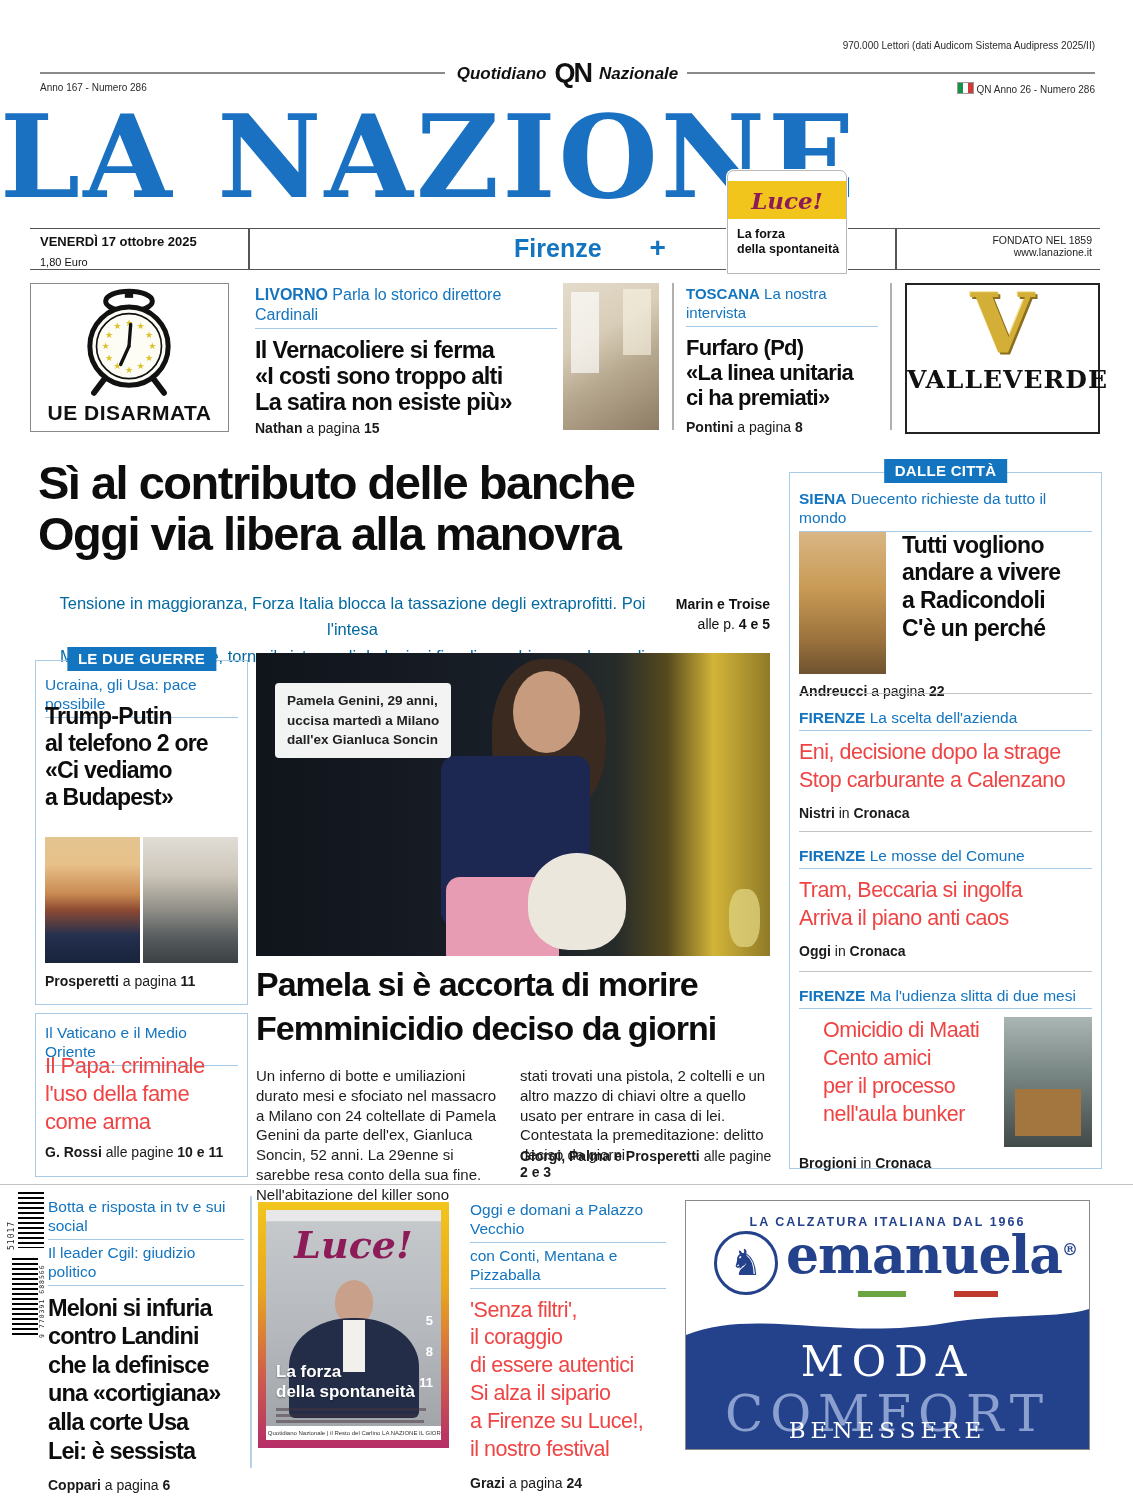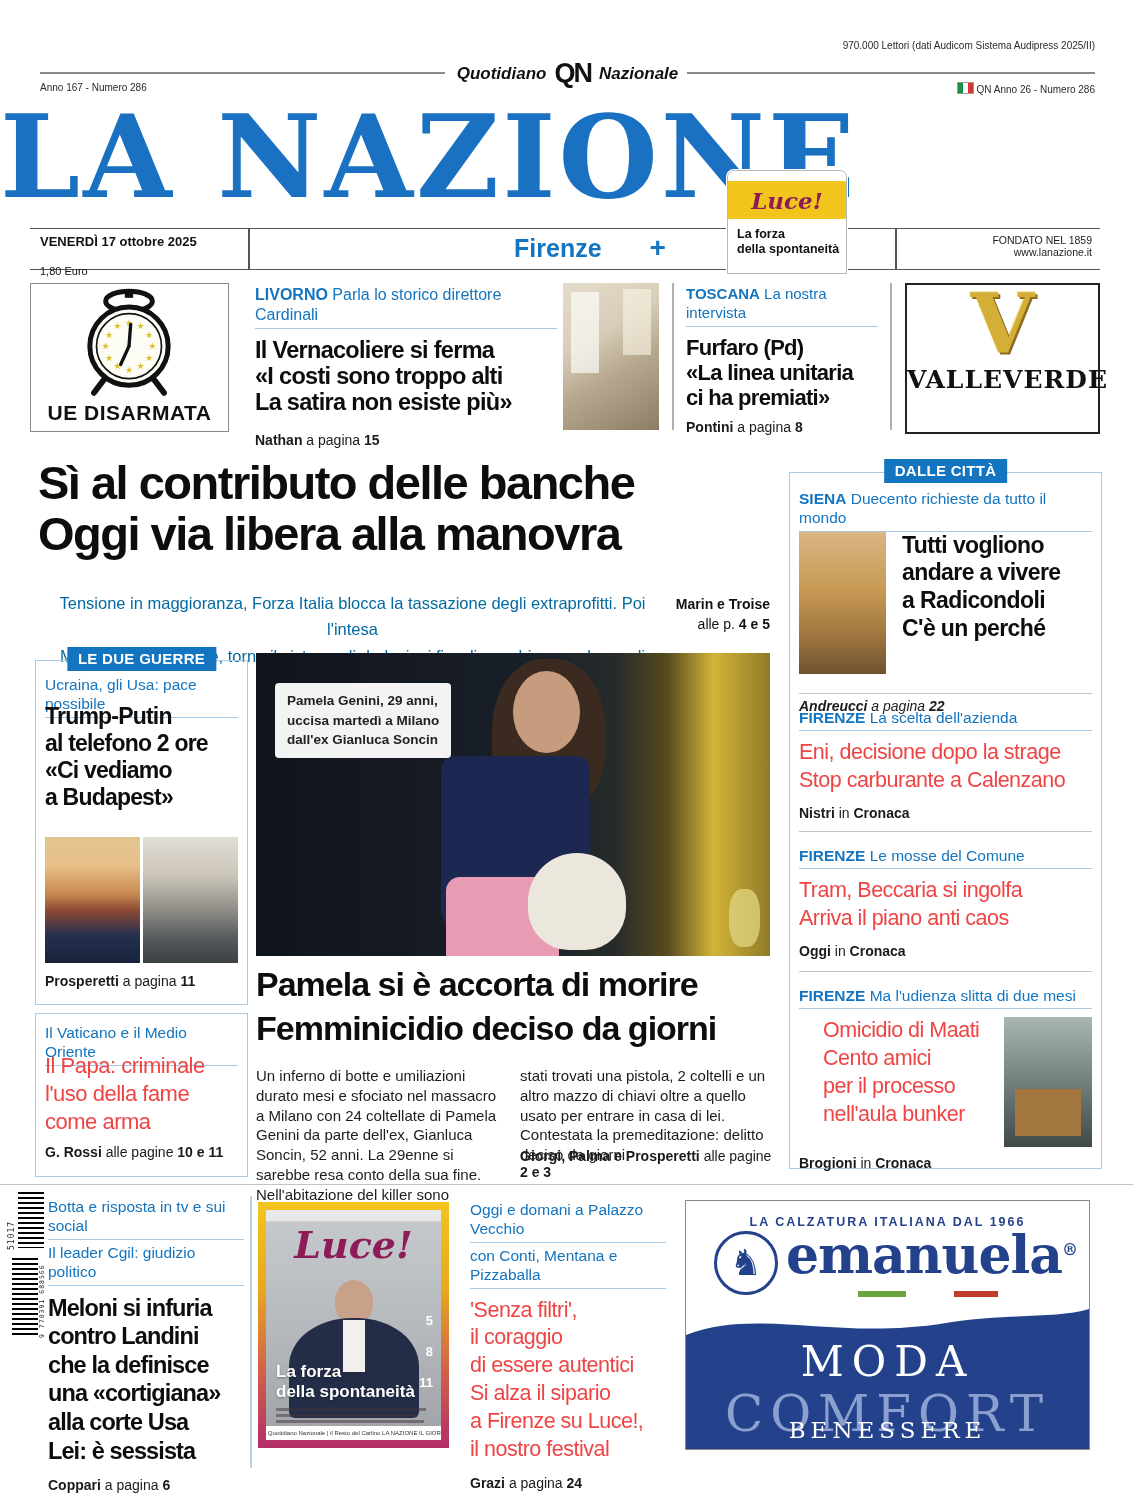--- a/index.html
+++ b/index.html
@@ -54,21 +54,21 @@
     <span>QN Anno 26 - Numero 286</span>
   </div>
 
   <div class="abs mast" style="left:0;right:8px;top:100px;text-align:left;">LA NAZIONE</div>
 
   <div class="abs" style="left:30px;right:33px;top:228px;height:40px;border-top:1.5px solid #555;border-bottom:1.5px solid #555;">
     <div class="abs" style="left:218px;top:0;bottom:0;width:1.5px;background:#555;"></div>
     <div class="abs" style="left:865px;top:0;bottom:0;width:1.5px;background:#555;"></div>
     <div class="abs" style="left:10px;top:5px;">
       <div style="font-size:13px;font-weight:700;">VENERDÌ 17 ottobre 2025</div>
-      <div style="font-size:11px;margin-top:16px;">1,80 Euro</div>
+      <div style="font-size:11px;margin-top:7px;">1,80 Euro</div>
     </div>
     <div class="abs" style="left:420px;top:3px;width:280px;display:flex;align-items:center;justify-content:center;gap:48px;">
       <span style="color:#1374bf;font-weight:700;font-size:25px;">Firenze</span>
       <span style="color:#1374bf;font-weight:800;font-size:28px;">+</span>
     </div>
     <div class="abs" style="right:8px;top:5px;text-align:right;font-size:10.5px;color:#222;">
       <div>FONDATO NEL 1859</div>
       <div>www.lanazione.it</div>
     </div>
   </div>
@@ -110,21 +110,21 @@
   </div>
 
   <div class="abs" style="left:255px;top:285px;width:302px;">
     <div class="kick under">
       <span class="tag">LIVORNO</span>
       <span>Parla lo storico direttore Cardinali</span>
     </div>
     <div class="hl ml" style="font-size:23.5px;line-height:1.1;margin-top:9px;">Il Vernacoliere si ferma
 «I costi sono troppo alti
 La satira non esiste più»</div>
-    <div class="by" style="margin-top:16px;">
+    <div class="by" style="margin-top:4px;">
       <b>Nathan</b>
       <span>a pagina</span>
       <b>15</b>
     </div>
   </div>
   <div class="abs photo" style="left:563px;top:283px;width:96px;height:147px;background:linear-gradient(150deg,#e4dccb 0%,#d8cdb8 35%,#b6a88e 60%,#8d7c64 100%);">
     <div class="abs" style="left:8%;top:6%;width:30%;height:55%;background:rgba(255,255,255,.65);"></div>
     <div class="abs" style="left:62%;top:4%;width:30%;height:45%;background:rgba(250,245,230,.6);"></div>
   </div>
   <div class="abs vline" style="left:672px;top:283px;height:147px;"></div>
@@ -168,21 +168,21 @@
         <span class="tag">SIENA</span>
         <span>Duecento richieste da tutto il mondo</span>
       </div>
       <div style="display:flex;gap:16px;margin-top:0;">
         <div class="photo" style="width:87px;height:142px;flex:none;background:linear-gradient(180deg,#d9b684 0%,#c89a55 40%,#9c733d 75%,#6e5230 100%);"></div>
         <div class="hl ml" style="font-size:23px;line-height:1.2;letter-spacing:-0.6px;">Tutti vogliono
 andare a vivere
 a Radicondoli
 C'è un perché</div>
       </div>
-      <div class="by" style="margin-top:24px;font-style:italic;">
+      <div class="by" style="margin-top:9px;">
         <b>Andreucci</b>
         <span>a pagina</span>
         <b>22</b>
       </div>
     </div>
 
     <div class="abs hr" style="left:9px;right:9px;top:220px;"></div>
 
     <div class="abs" style="left:9px;top:235px;right:9px;">
       <div class="kick under" style="font-size:15.5px;">

